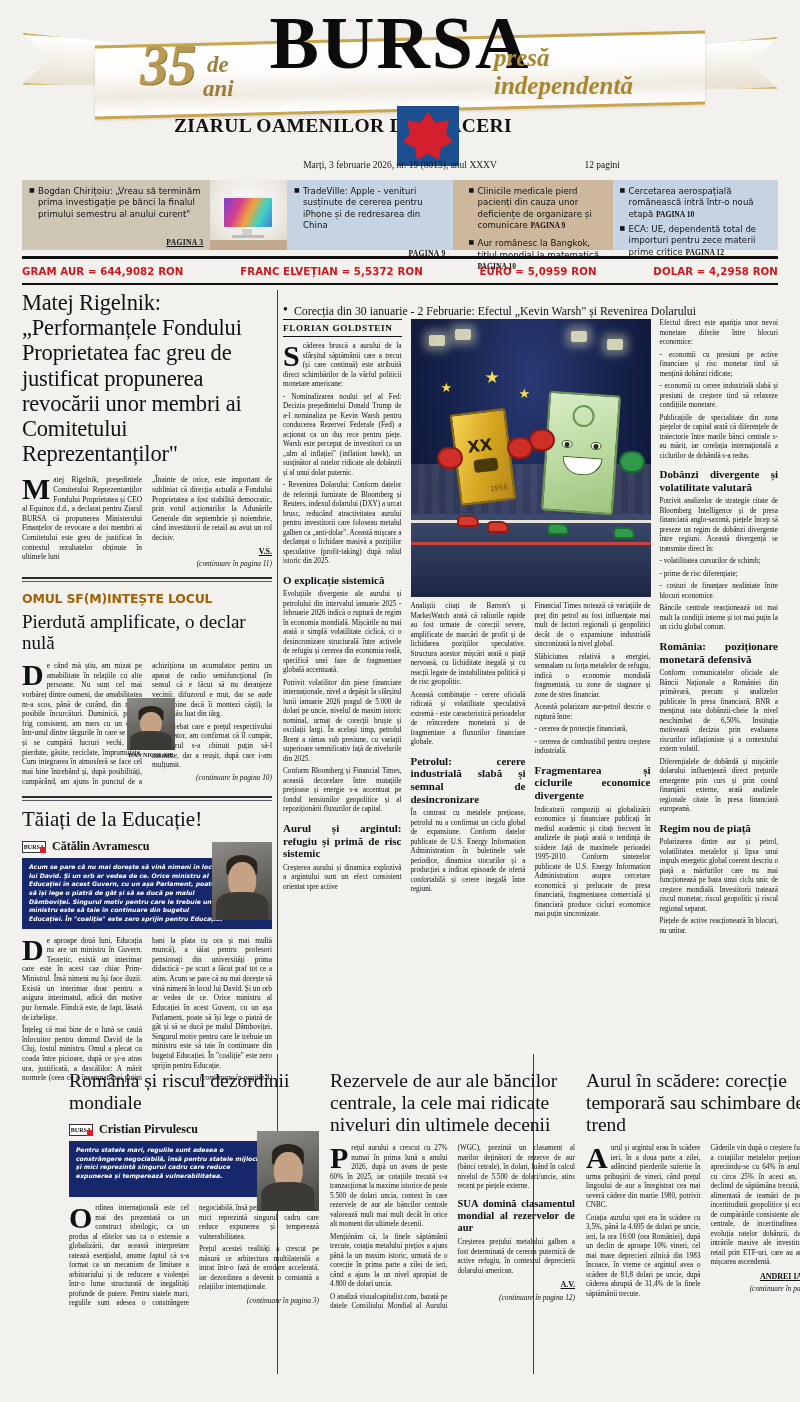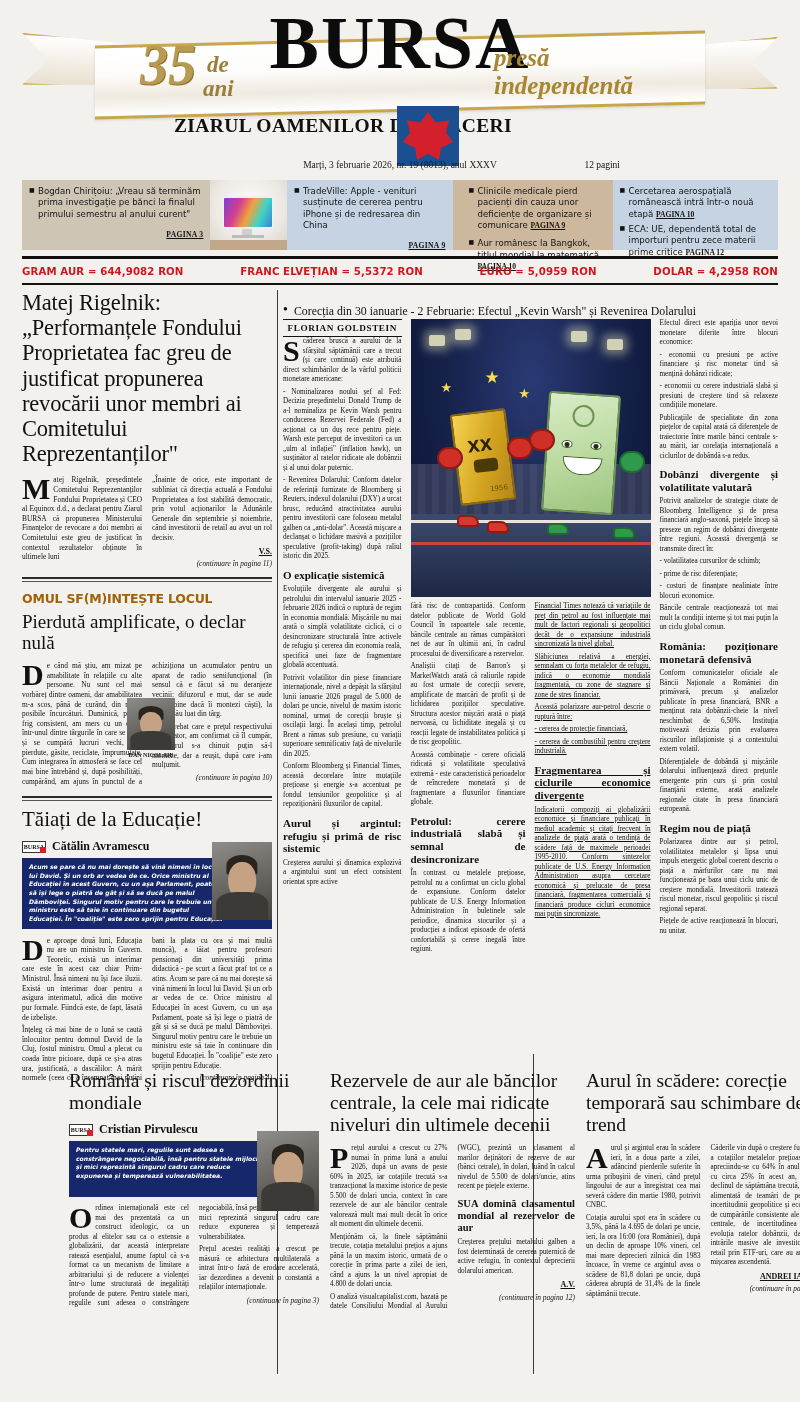--- a/index.html
+++ b/index.html
@@ -81,22 +81,22 @@
   }
   .teaser { position:relative; padding:6px 7px 4px 7px; font-family:"DejaVu Sans", sans-serif; }
   .t1 { width:196px; background:#cfc5b5; }
   .t-img { width:80px; background:#cfc5b5; position:relative; overflow:hidden; }
   .t2 { width:172px; background:#c6d3e2; }
   .t3 { width:166px; background:#cdb89e;padding-left:16px; }
   .t4 { width:172px; background:#c6d3e2; }
   .teaser-item { font-size:8.6px; line-height:1.32; padding-left:9px; position:relative; color:#141414; }
   .teaser-item:before{ content:"\25A0"; position:absolute; left:0; top:0; font-size:6px; }
   .pagref { font-family:"Liberation Serif",serif; font-weight:bold; font-size:7.6px; text-decoration:underline; letter-spacing:.3px;}
-  .pagref-r { display:block; text-align:right; margin-top:10px; }
-  .pagref-inline { text-decoration:underline; font-weight:bold; font-size:7.6px; font-family:"Liberation Serif",serif;}
+  .pagref-r { display:block; text-align:right; margin-top:18px; }
+  .pagref-inline { font-weight:bold; font-size:7.6px; font-family:"Liberation Serif",serif;}
   .mon-img { position:absolute; inset:0; background:
       radial-gradient(circle at 50% 38%, #fefefe 0%, #ece8e2 60%, #d8d2c8 100%); }
   .mon-screen { position:absolute; left:12px; top:16px; width:52px; height:33px; border-radius:3px;
       background:linear-gradient(115deg,#7d3fd4,#d43f8f 30%,#f0a23c 52%,#3fd4c6 74%,#3f7fd4 100%); border:2px solid #efefef;}
   .mon-stand { position:absolute; left:32px; top:49px; width:10px; height:7px; background:#cfcfcf;}
   .mon-base { position:absolute; left:22px; top:55px; width:32px; height:3px; background:#bdbdbd;}
   .mon-desk { position:absolute; left:0; bottom:0; width:80px; height:10px; background:#c2a88a;}
 
   
   .rates-top-rule { position:absolute; left:22px; top:256px; width:756px; height:3px; background:#111; }
@@ -164,22 +164,22 @@
     border-radius:40% 40% 0 0; background:#3b3a37; }
 
   
   h1.main-head {
     font-size:53px; line-height:.96; font-weight:normal; margin:0; letter-spacing:-1px;
   }
   .deck { font-size:11.8px; line-height:1.28; margin:14px 0 0; padding-left:11px; position:relative;}
   .deck:before { content:"\25CF"; position:absolute; left:0; top:0; font-size:8px; }
   .byline-box {
     border-top:1.5px solid #111; border-bottom:1.5px solid #111;
-    text-align:center; font-family:"Liberation Serif",serif; font-weight:bold;
-    font-size:9.2px; letter-spacing:.6px; padding:2px 0; 
+    font-family:"Liberation Serif",serif; font-weight:bold;
+    font-size:9.2px; letter-spacing:.6px; padding:2px 0; margin-bottom:5px;
   }
   .main-3col { display:flex; gap:9px; }
   .mc { font-size:7.2px; line-height:1.32; text-align:justify; }
   .mc p { margin:0 0 3px; }
   .mc h3 { font-size:11px; line-height:1.15; margin:7px 0 4px; font-weight:bold; }
   .mc-a { width:125px; }
   .mc-b { width:240px; }
   .mc-c { width:125px; }
   .hero {
     width:240px; height:278px; margin-bottom:5px; position:relative; overflow:hidden;
@@ -398,27 +398,26 @@
                 <span class="pup r"></span>
               <span class="grin"></span>
             </div>
             <div class="glove" style="left:118px;top:110px;"></div>
             <div class="glove green" style="right:6px;top:132px;"></div>
             <div class="boot grn" style="left:136px;top:204px;"></div>
             <div class="boot grn" style="right:16px;top:208px;"></div>
           </div>
           <div style="display:flex;gap:9px;">
             <div style="width:115px;">
-              <p>fără risc de contrapartidă. Conform datelor publicate de World Gold Council în rapoartele sale recente, băncile centrale au rămas cumpărători net de aur în ultimii ani, în cadrul procesului de diversificare a rezervelor.</p>
               <p>Analiștii citați de Barron's și MarketWatch arată că raliurile rapide au fost urmate de corecții severe, amplificate de marcări de profit și de lichidarea pozițiilor speculative. Structura acestor mișcări arată o piață nervoasă, cu lichiditate inegală și cu reacții legate de instabilitatea politică și de risc geopolitic.</p>
               <p>Această combinație - cerere oficială ridicată și volatilitate speculativă extremă - este caracteristică perioadelor de reîncredere monetară și de fragmentare a fluxurilor financiare globale.</p>
               <h3>Petrolul: cerere industrială slabă și semnal de desincronizare</h3>
               <p>În contrast cu metalele prețioase, petrolul nu a confirmat un ciclu global de expansiune. Conform datelor publicate de U.S. Energy Information Administration în buletinele sale periodice, dinamica stocurilor și a producției a indicat episoade de ofertă confortabilă și cerere inegală între regiuni.</p>
             </div>
-            <div style="width:116px;text-decoration:underline;">
+            <div style="width:116px;">
               <p>Financial Times notează că variațiile de preț din petrol au fost influențate mai mult de factori regionali și geopolitici decât de o expansiune industrială sincronizată la nivel global.</p>
               <p>Slăbiciunea relativă a energiei, semnalam cu forța metalelor de refugiu, indică o economie mondială fragmentată, cu zone de stagnare și zone de stres financiar.</p>
               <p>Această polarizare aur-petrol descrie o ruptură între:</p>
               <p>- cererea de protecție financiară,</p>
               <p>- cererea de combustibil pentru creștere industrială.</p>
               <h3>Fragmentarea și ciclurile economice divergente</h3>
               <p>Indicatorii compoziți ai globalizării economice și financiare publicați în mediul academic și citați frecvent în analizele de piață arată o tendință de scădere față de maximele perioadei 1995-2010. Conform sintezelor publicate de U.S. Energy Information Administration asupra cercetare economică și prelucate de presa financiară, fragmentarea comercială și financiară produce cicluri economice mai puțin sincronizate.</p>
             </div>
           </div>
         </div>

